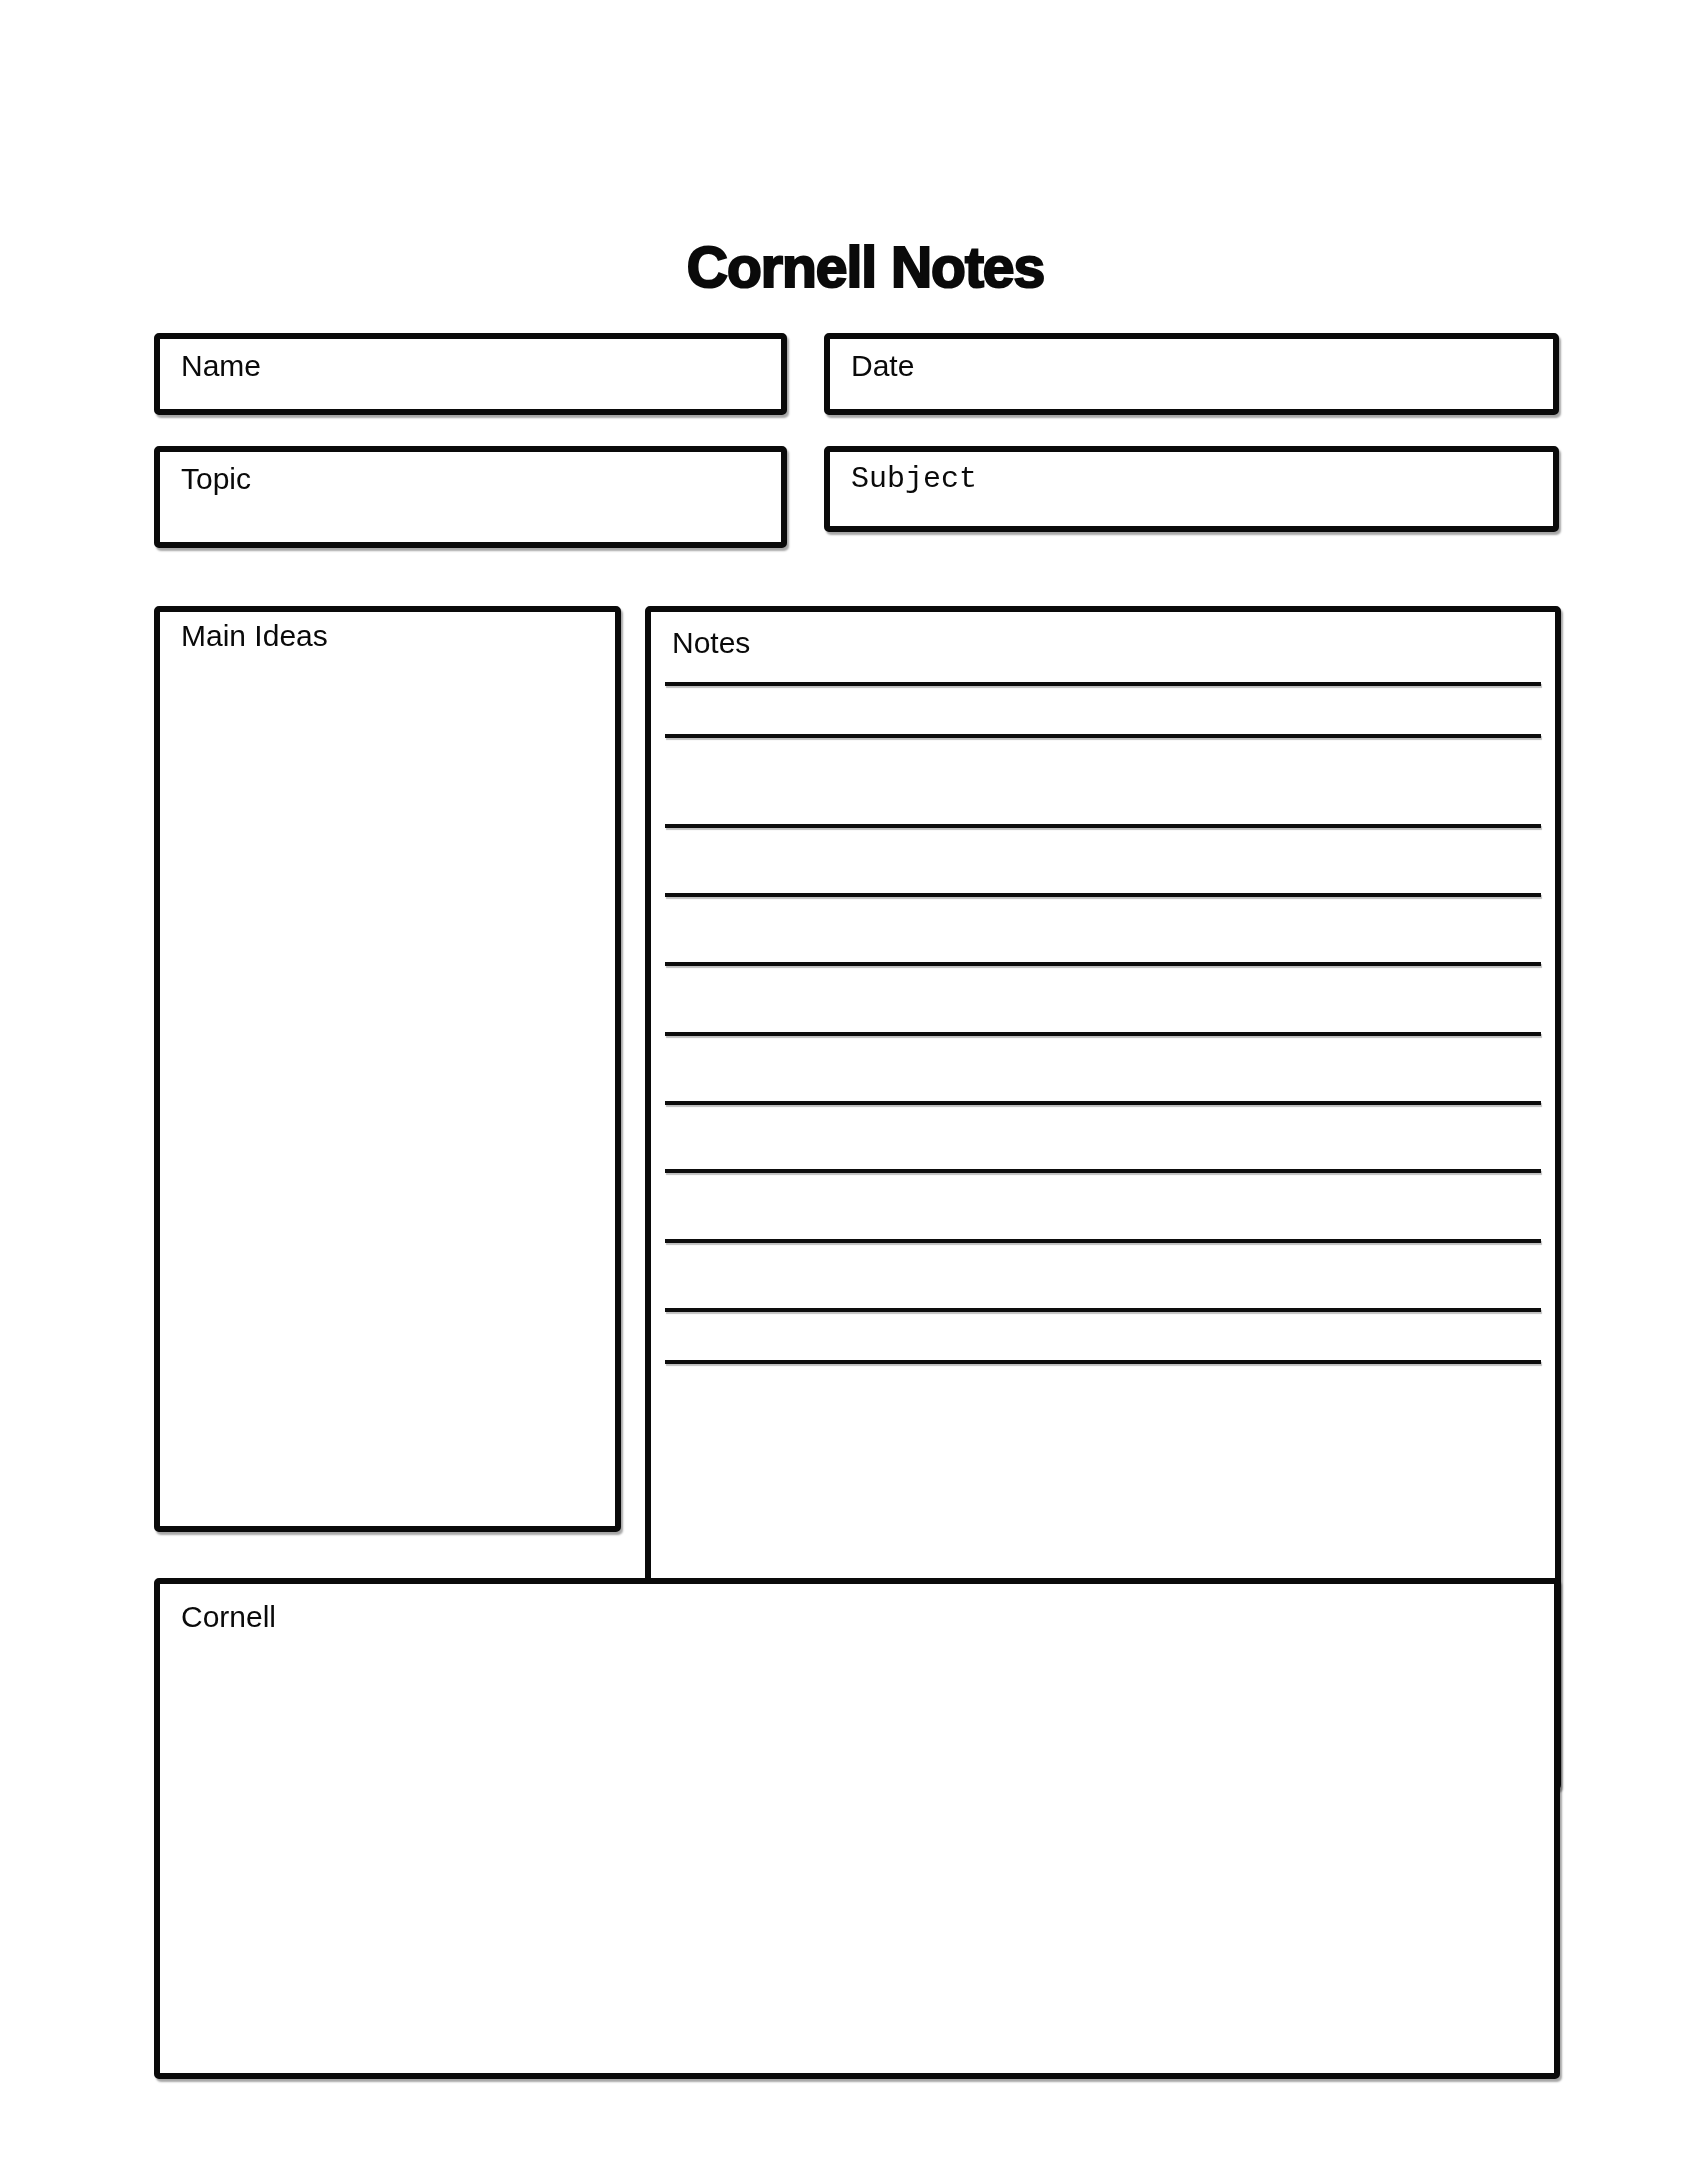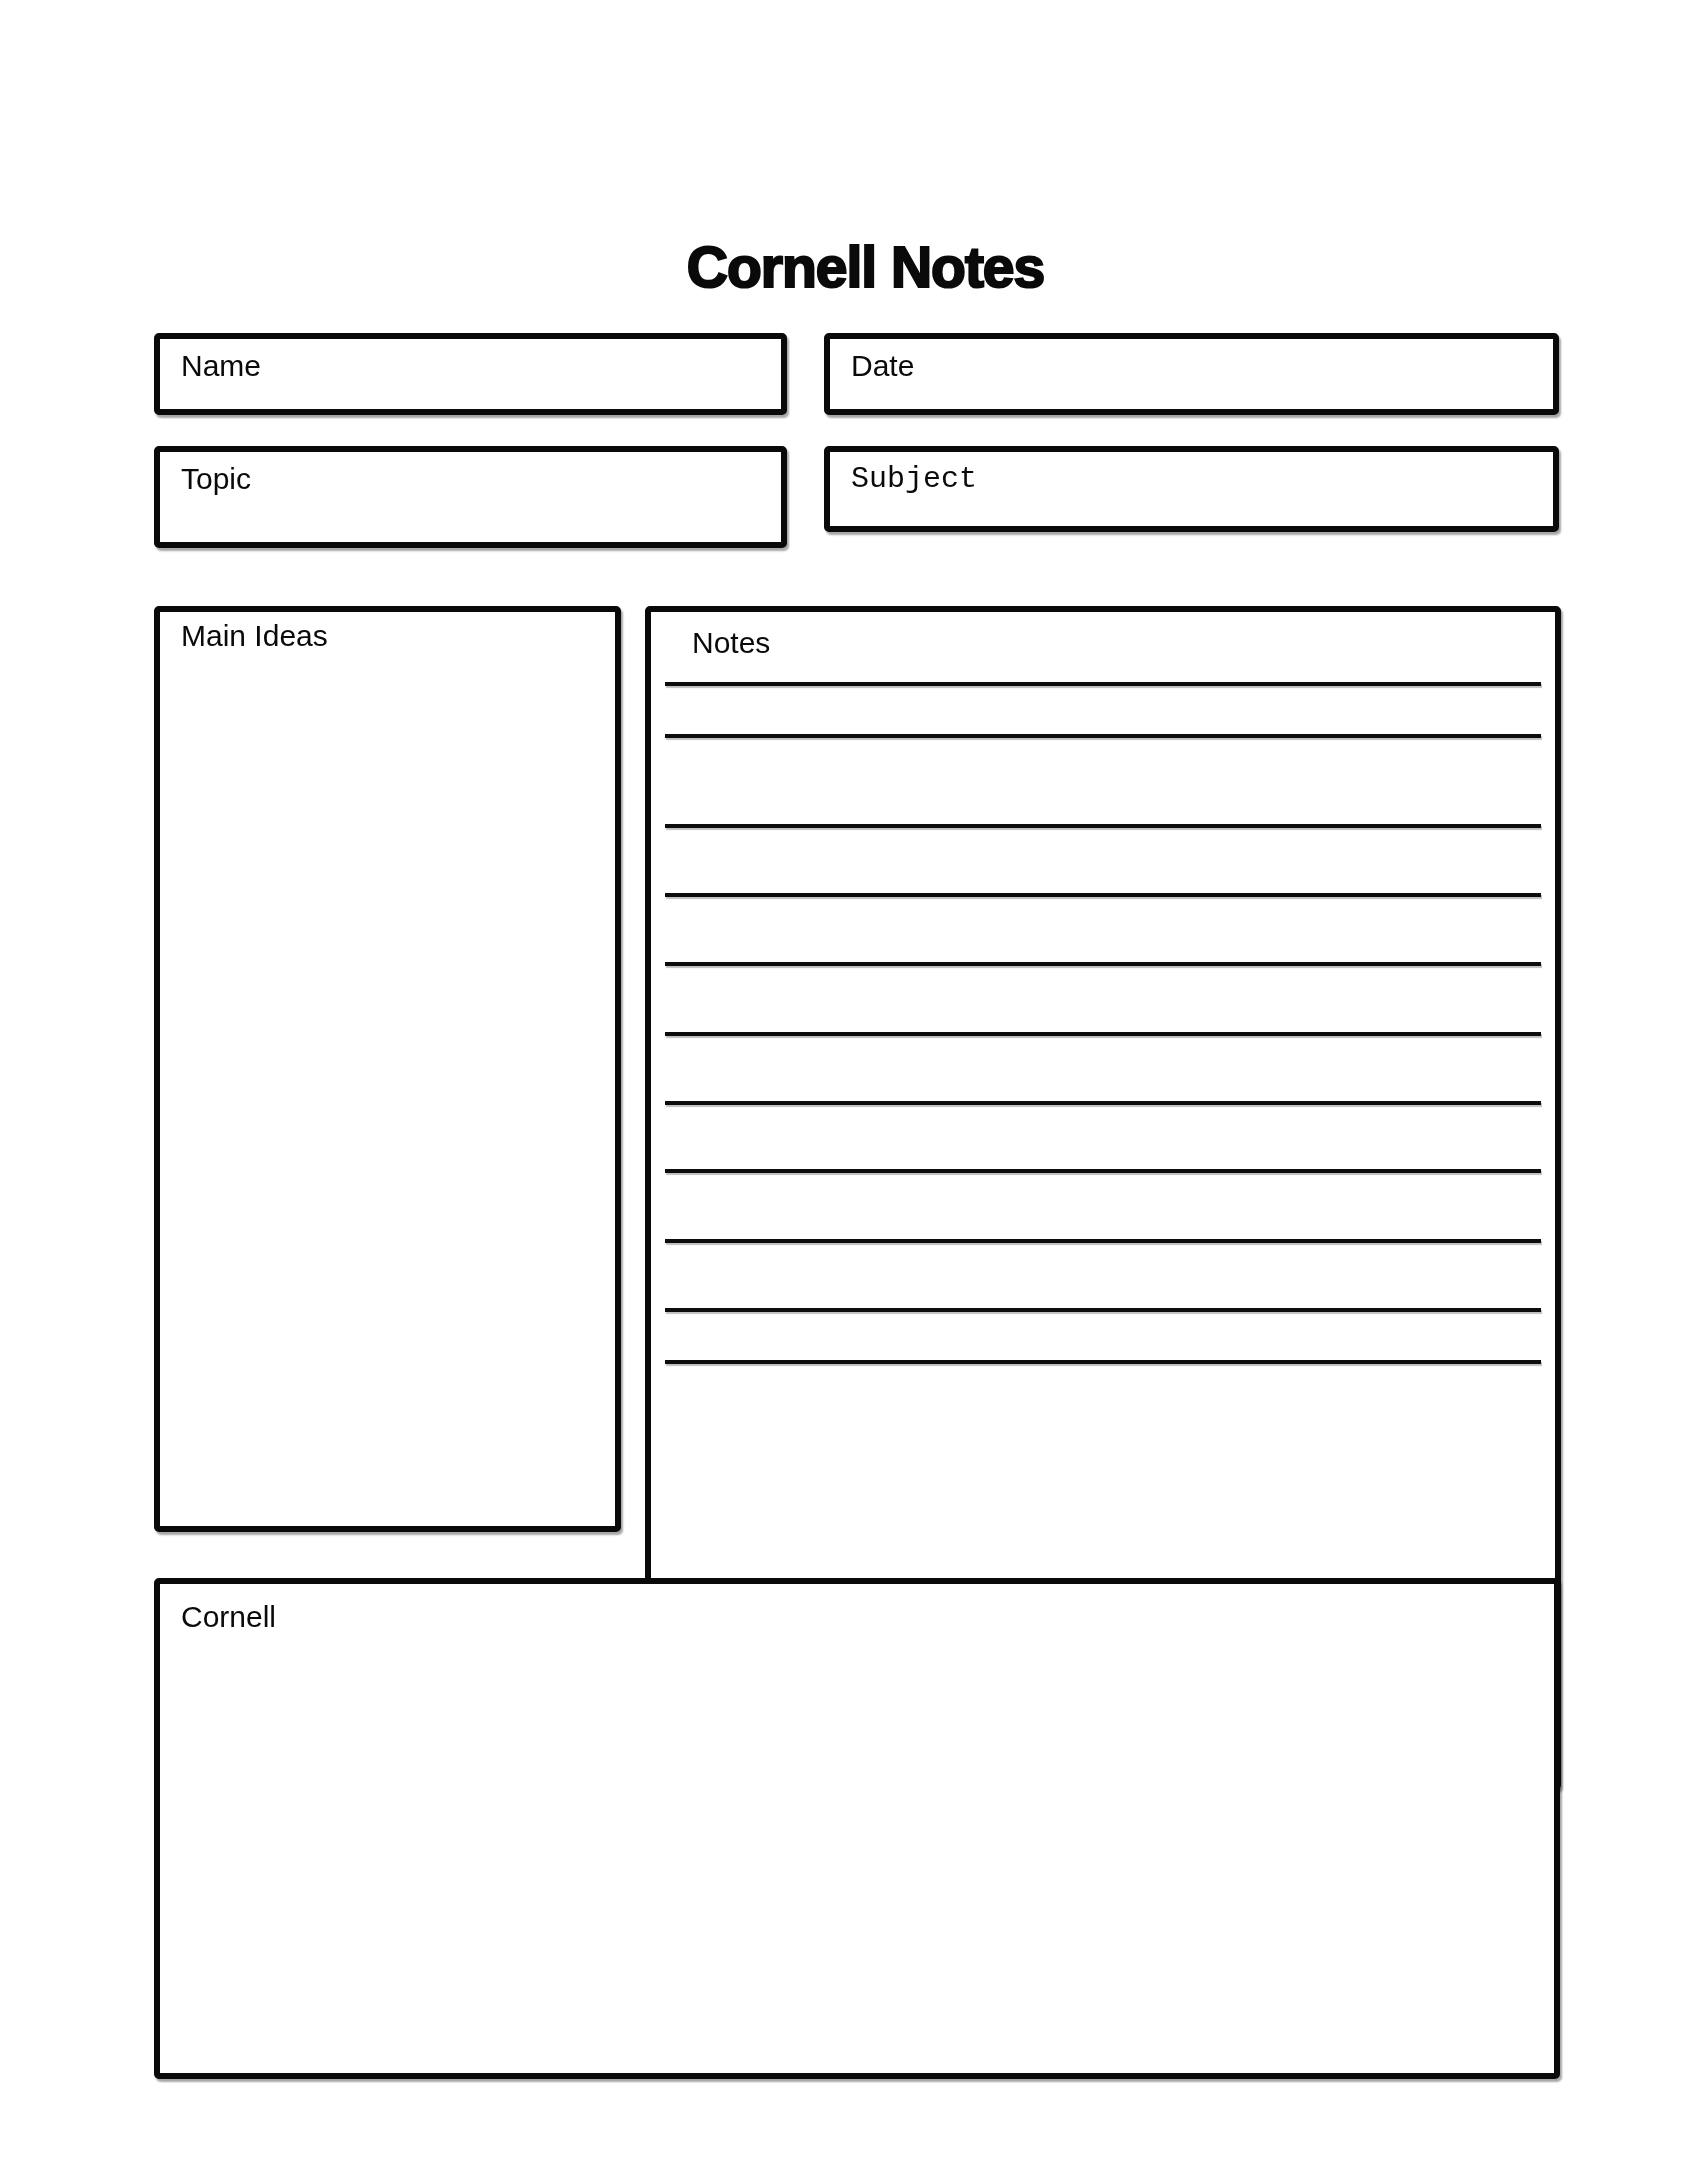--- a/index.html
+++ b/index.html
@@ -51,21 +51,21 @@
     color: #0a0a0a;
     white-space: nowrap;
   }
   
   .name-box    { left: 154px; top: 333px; width: 633px; height: 82px; }
   .date-box    { left: 824px; top: 333px; width: 735px; height: 82px; }
   .topic-box   { left: 154px; top: 446px; width: 633px; height: 102px; }
   .subject-box { left: 824px; top: 446px; width: 735px; height: 86px; font-family: Liberation Mono, monospace; }
   
   .main-ideas-box { left: 154px; top: 606px;  width: 467px;  height: 926px; }
-  .notes-box      { left: 645px; top: 606px;  width: 916px;  height: 1184px; padding-left: 20px; }
+  .notes-box      { left: 645px; top: 606px;  width: 916px;  height: 1184px; }
   .summary-box    { left: 154px; top: 1578px; width: 1406px; height: 501px; }
   .notes-box .label { padding-top: 13px; }
   .main-ideas-box .label { padding-top: 6px; }
   .summary-box .label { padding-top: 15px; }
   .ruled-line {
     position: absolute;
     left: 14px;
     right: 14px;
     height: 4px;
     background: #0d0d0d;

